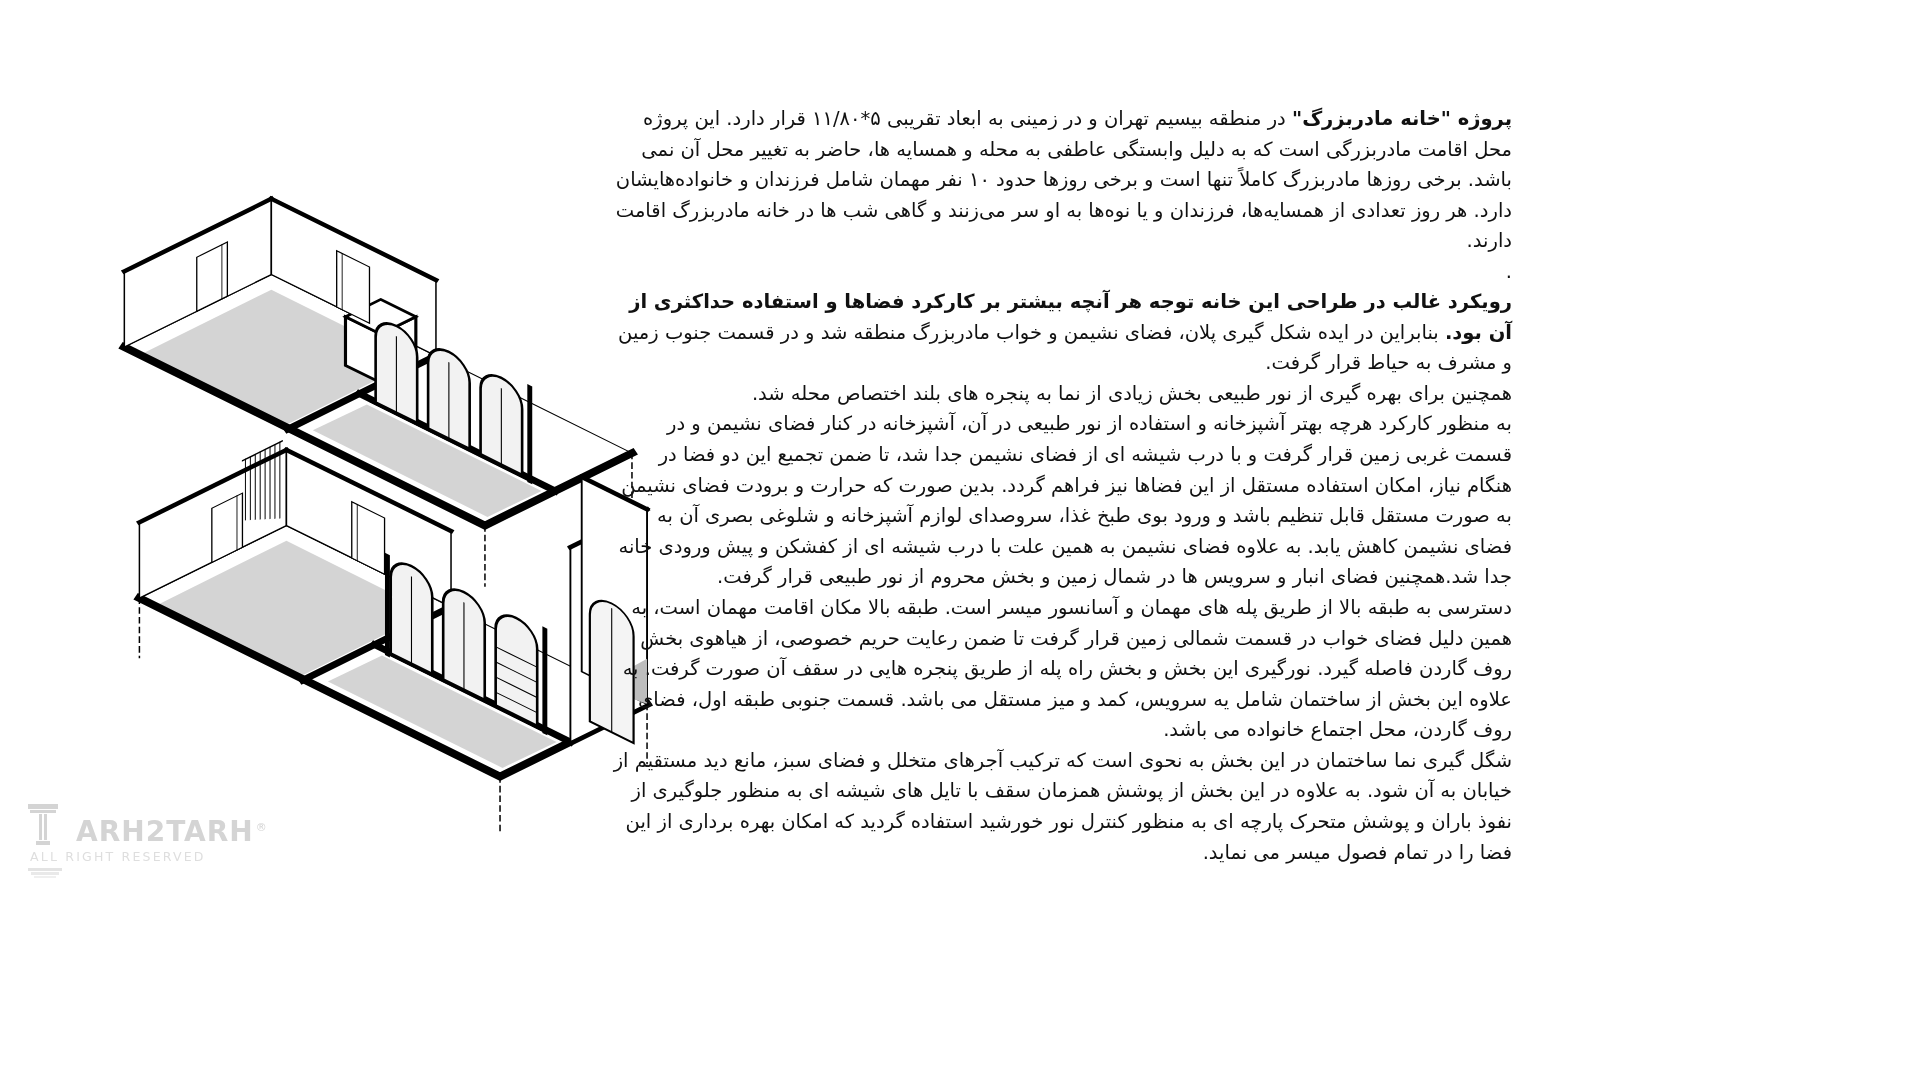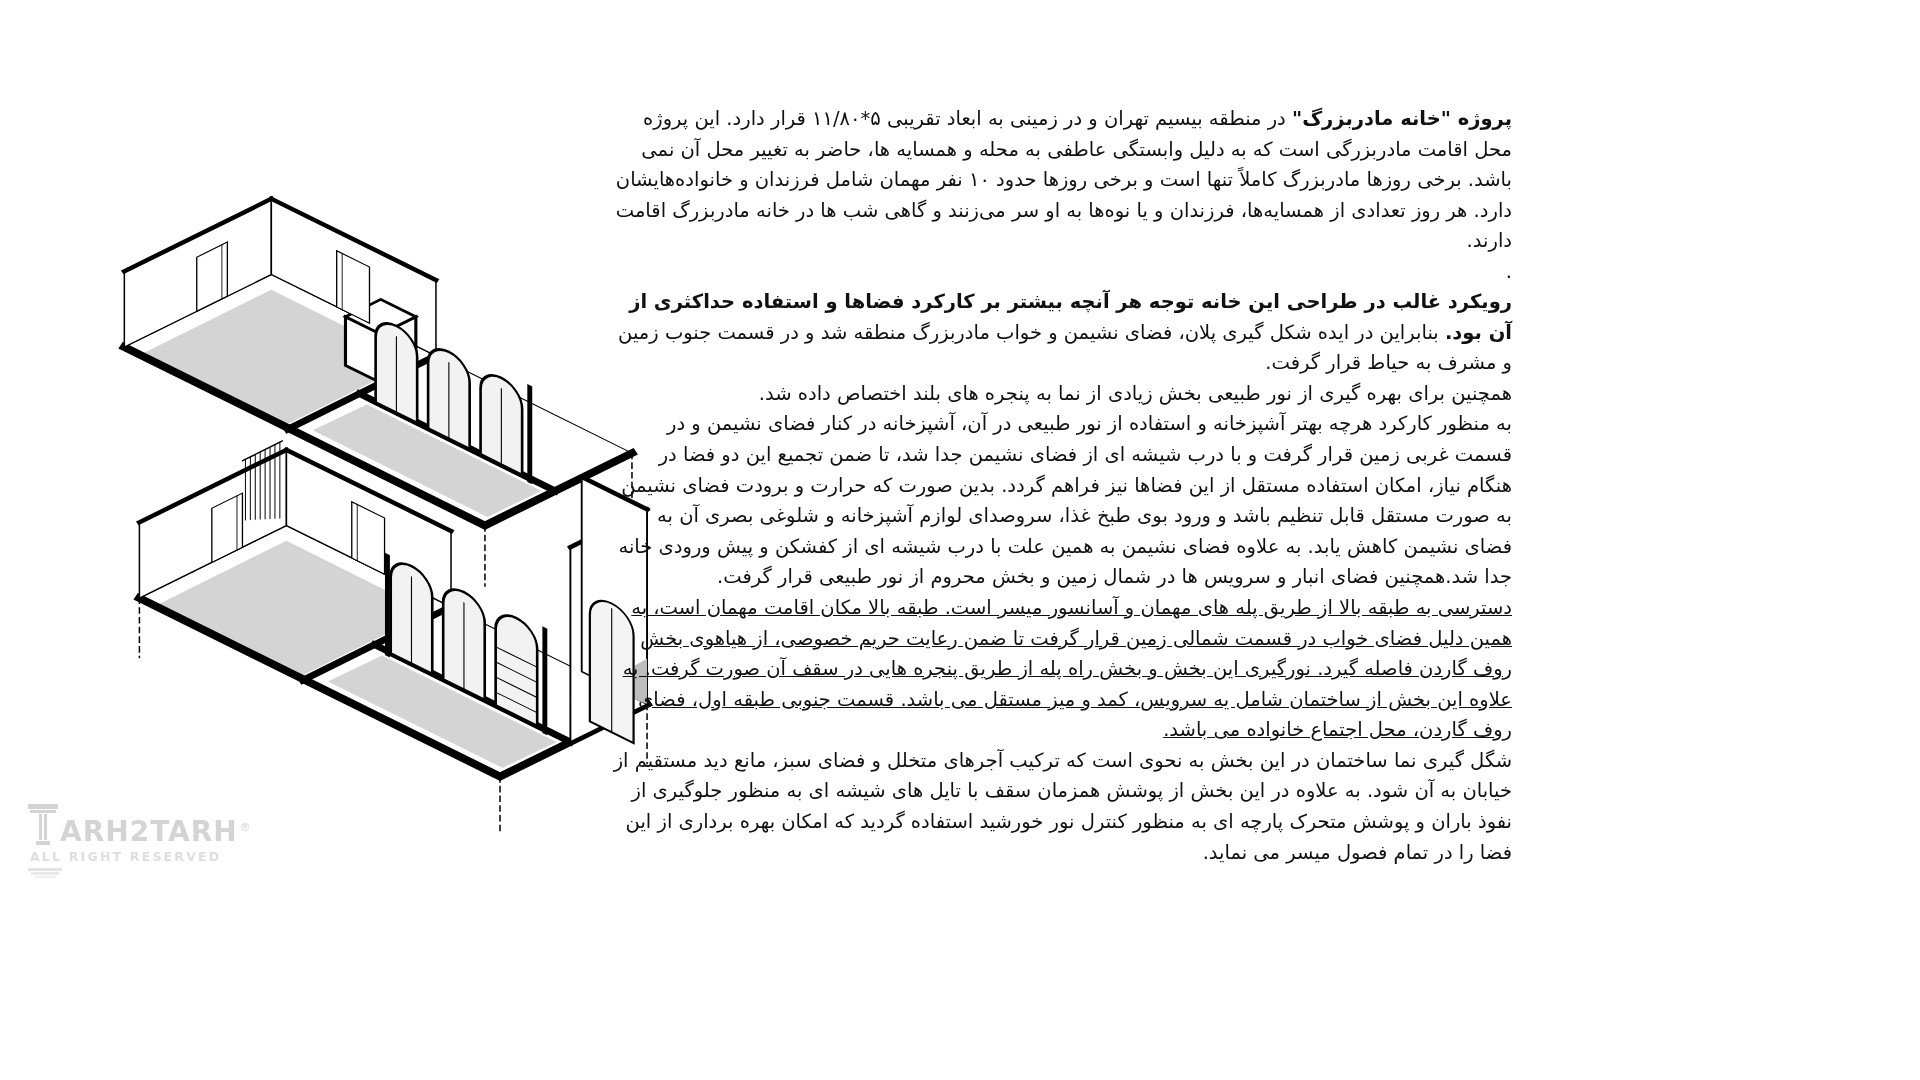--- a/index.html
+++ b/index.html
@@ -11,30 +11,30 @@
   
   .article{
     position:absolute;top:104px;right:408px;width:902px;
     direction:rtl;text-align:right;color:#111;
     font-size:19.5px;line-height:30.6px;
   }
   .article p{margin:0;}
   .article .lead{font-weight:700;}
   .article .dot-line{line-height:30px;}
   .p2{margin-top:0;}
-  .p3{margin-top:24px;text-decoration:underline;}
+  .p3{margin-top:24px;}
   
   .drawing-wrap{position:absolute;left:108px;top:188px;width:578px;height:660px;}
   .drawing-wrap svg{width:100%;height:100%;}
   
   .logo{position:absolute;left:28px;top:804px;color:#d6d6d6;user-select:none;}
   .logo-row{display:flex;align-items:flex-end;gap:2px;}
-  .brand{font-size:28px;font-weight:700;letter-spacing:1px;color:#d4d4d4;line-height:28px;}
+  .brand{font-size:28px;font-weight:700;letter-spacing:1px;color:#d4d4d4;line-height:28px;margin-left:16px;}
   .reg{font-size:11px;color:#d4d4d4;vertical-align:top;position:relative;top:-12px;}
-  .tagline{font-size:12.5px;letter-spacing:2.2px;color:#dedede;margin-top:3px;margin-left:2px;font-weight:700;}
+  .tagline{font-size:12.5px;letter-spacing:2.2px;color:#dedede;margin-top:3px;margin-left:2px;font-weight:400;}
   .pedestal{width:34px;height:10px;margin-top:4px;
     background:linear-gradient(#e3e3e3,#e3e3e3) 0 0/34px 3px no-repeat,
                linear-gradient(#e9e9e9,#e9e9e9) 3px 4px/28px 3px no-repeat,
                linear-gradient(#efefef,#efefef) 6px 8px/22px 2px no-repeat;}
 </style>
 </head>
 <body>
 
 <div class="drawing-wrap">
 <svg viewBox="0 10 460 610" preserveAspectRatio="none">
@@ -147,21 +147,21 @@
     <line x1="429" y1="487" x2="429" y2="542" stroke="#000" stroke-width="1.2" stroke-dasharray="5,4"></line>
     <line x1="25" y1="389" x2="25" y2="444" stroke="#000" stroke-width="1.2" stroke-dasharray="5,4"></line>
   </g>
 </svg>
 </div>
 
 <div class="article">
   <p><span class="lead">پروژه "خانه مادربزرگ"</span><span> در منطقه بیسیم تهران و در زمینی به ابعاد تقریبی ۵*۱۱/۸۰ قرار دارد. این پروژه محل اقامت مادربزرگی است که به دلیل وابستگی عاطفی به محله و همسایه ها، حاضر به تغییر محل آن نمی باشد. برخی روزها مادربزرگ کاملاً تنها است و برخی روزها حدود ۱۰ نفر مهمان شامل فرزندان و خانواده‌هایشان دارد. هر روز تعدادی از همسایه‌ها، فرزندان و یا نوه‌ها به او سر می‌زنند و گاهی شب ها در خانه مادربزرگ اقامت دارند.</span></p>
   <p class="dot-line">.</p>
   <p class="p2"><span class="lead">رویکرد غالب در طراحی این خانه توجه هر آنچه بیشتر بر کارکرد فضاها و استفاده حداکثری از آن بود.</span><span> بنابراین در ایده شکل گیری پلان، فضای نشیمن و خواب مادربزرگ منطقه شد و در قسمت جنوب زمین و مشرف به حیاط قرار گرفت.</span></p>
-  <p>همچنین برای بهره گیری از نور طبیعی بخش زیادی از نما به پنجره های بلند اختصاص داده شد.</p>
+  <p>همچنین برای بهره گیری از نور طبیعی بخش زیادی از نما به پنجره های بلند اختصاص محله شد.</p>
   <p>به منظور کارکرد هرچه بهتر آشپزخانه و استفاده از نور طبیعی در آن، آشپزخانه در کنار فضای نشیمن و در قسمت غربی زمین قرار گرفت و با درب شیشه ای از فضای نشیمن جدا شد، تا ضمن تجمیع این دو فضا در هنگام نیاز، امکان استفاده مستقل از این فضاها نیز فراهم گردد. بدین صورت که حرارت و برودت فضای نشیمن به صورت مستقل قابل تنظیم باشد و ورود بوی طبخ غذا، سروصدای لوازم آشپزخانه و شلوغی بصری آن به فضای نشیمن کاهش یابد. به علاوه فضای نشیمن به همین علت با درب شیشه ای از کفشکن و پیش ورودی خانه جدا شد.همچنین فضای انبار و سرویس ها در شمال زمین و بخش محروم از نور طبیعی قرار گرفت.</p>
   <p class="p3">دسترسی به طبقه بالا از طریق پله های مهمان و آسانسور میسر است. طبقه بالا مکان اقامت مهمان است، به همین دلیل فضای خواب در قسمت شمالی زمین قرار گرفت تا ضمن رعایت حریم خصوصی، از هیاهوی بخش روف گاردن فاصله گیرد. نورگیری این بخش و بخش راه پله از طریق پنجره هایی در سقف آن صورت گرفت. به علاوه این بخش از ساختمان شامل یه سرویس، کمد و میز مستقل می باشد. قسمت جنوبی طبقه اول، فضای روف گاردن، محل اجتماع خانواده می باشد.</p>
   <p>شگل گیری نما ساختمان در این بخش به نحوی است که ترکیب آجرهای متخلل و فضای سبز، مانع دید مستقیم از خیابان به آن شود. به علاوه در این بخش از پوشش همزمان سقف با تایل های شیشه ای به منظور جلوگیری از نفوذ باران و پوشش متحرک پارچه ای به منظور کنترل نور خورشید استفاده گردید که امکان بهره برداری از این فضا را در تمام فصول میسر می نماید.</p>
 </div>
 
 <div class="logo">
   <div class="logo-row">
     <svg width="30" height="42" viewBox="0 0 30 42">
       <rect x="0" y="0" width="30" height="5" fill="#d4d4d4"></rect>
       <rect x="2" y="6" width="26" height="3" fill="#d4d4d4"></rect>

